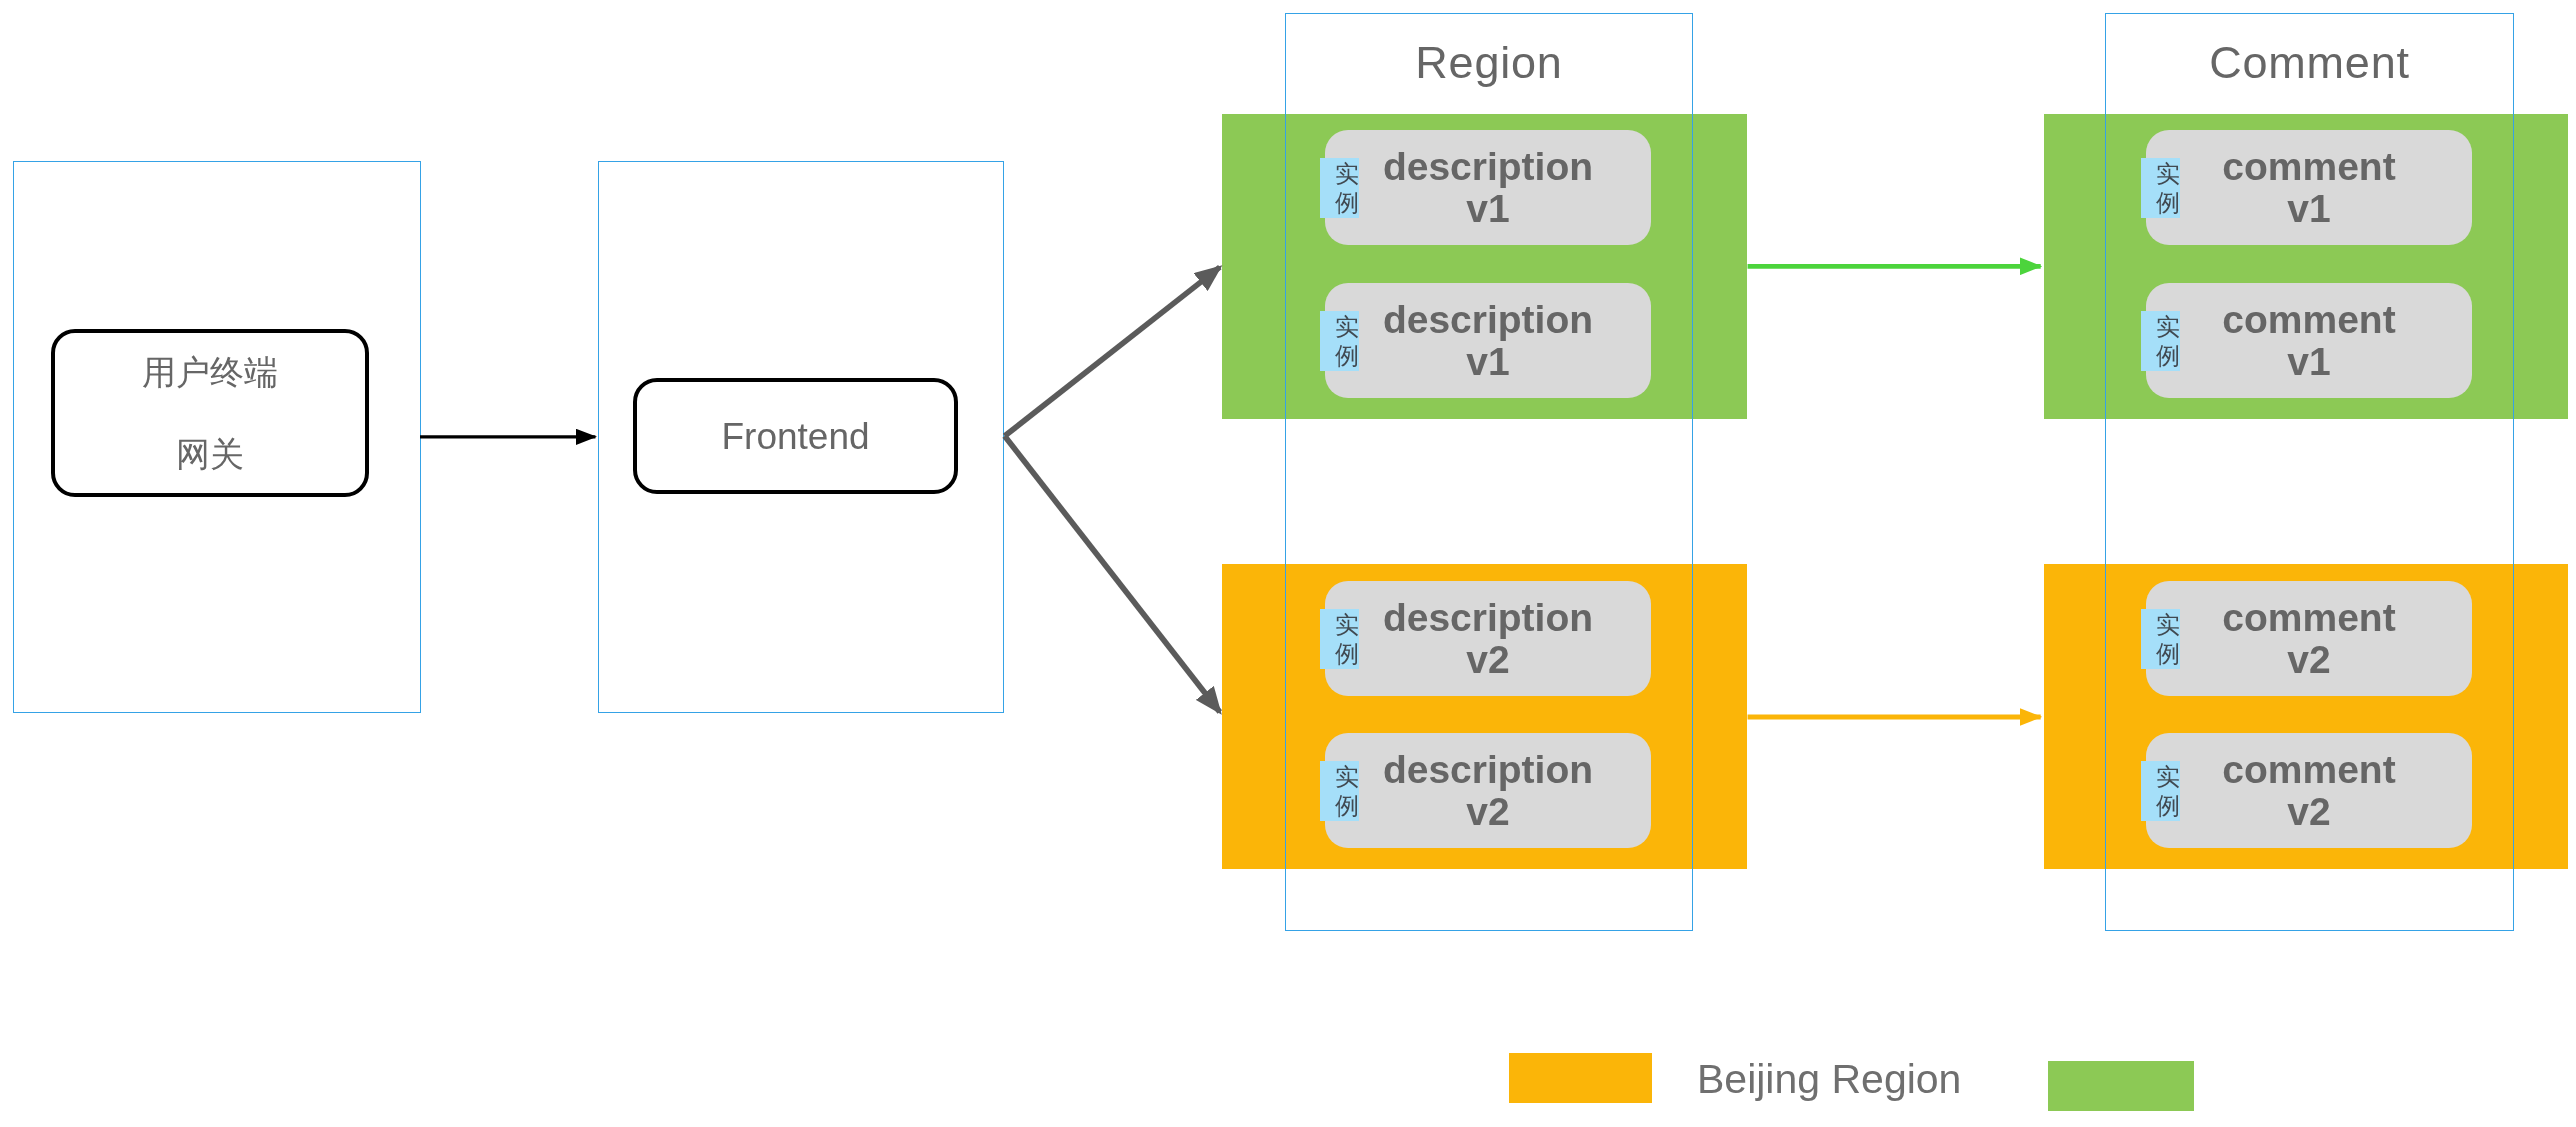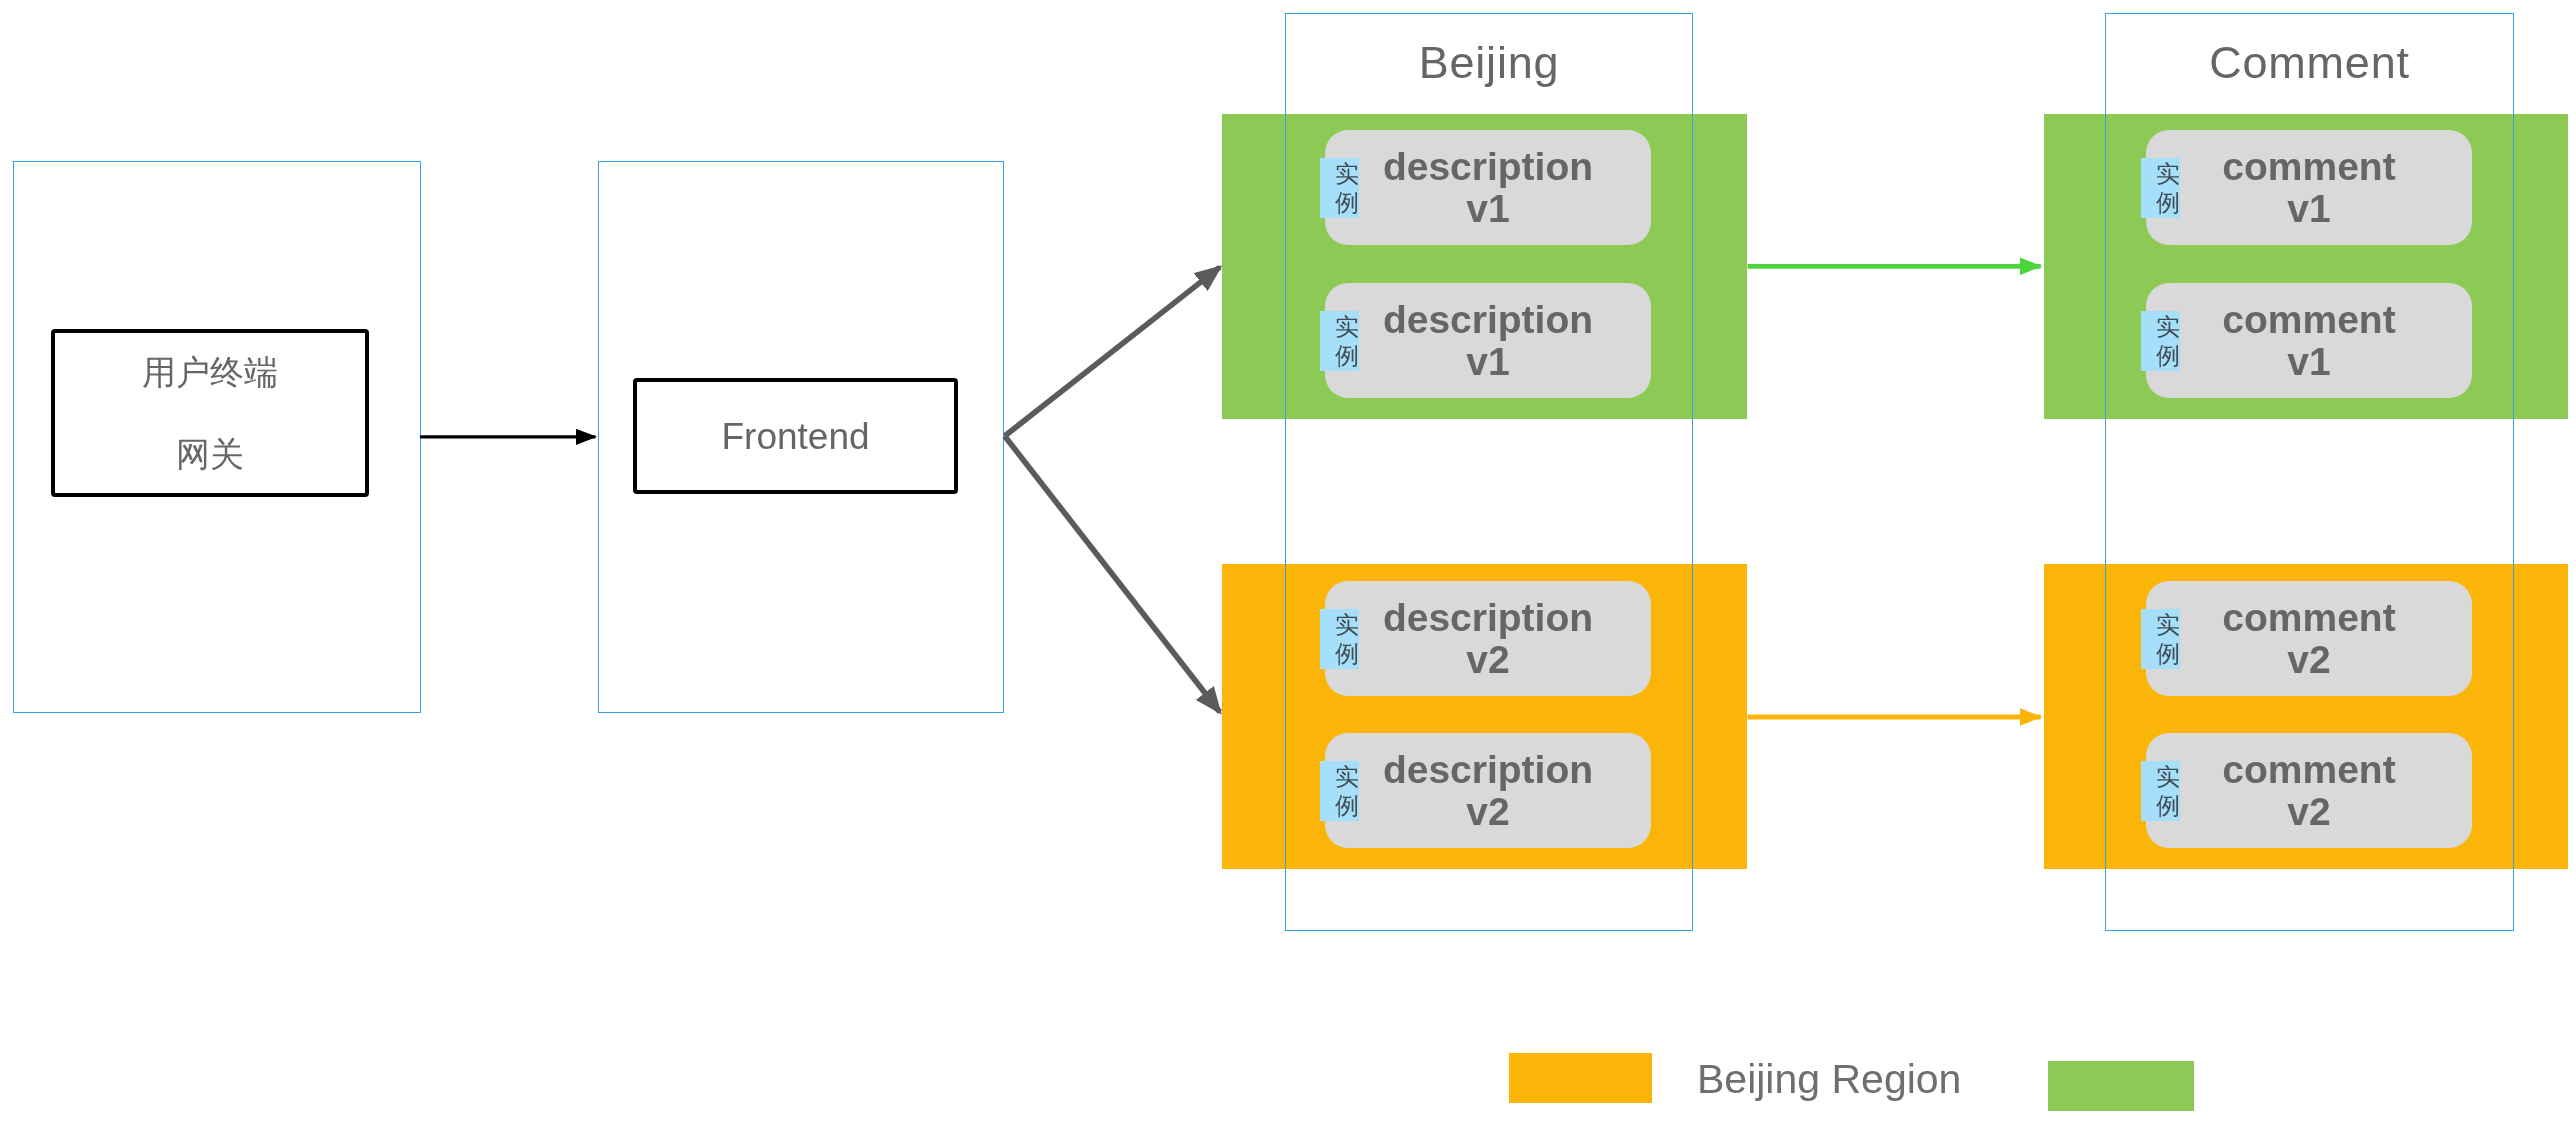--- a/index.html
+++ b/index.html
@@ -11,21 +11,21 @@
   .container-rect{
     position:absolute;border:1.6px solid var(--c-container_border_blue);
     box-sizing:border-box;background:transparent;z-index:2;
   }
   .col-title{
     position:absolute;left:0;top:23px;width:100%;text-align:center;
     font-size:45px;color:var(--c-text_gray);letter-spacing:0.8px;
   }
   
   .node-box{
-    position:absolute;border:4px solid #000;border-radius:4px;background:#fff;
+    position:absolute;border:4px solid #000;border-radius:24px;background:#fff;
     box-sizing:border-box;display:flex;flex-direction:column;align-items:center;
     justify-content:center;z-index:3;color:var(--c-text_gray);
   }
   .node-box .line{font-size:34px;line-height:1;}
   .gateway-box .line{margin:23.6px 0;}
   .frontend-box .line{font-size:37px;}
   
   .region-box{position:absolute;z-index:1;}
   .bg-green{background:var(--c-hangzhou_green);}
   .bg-orange{background:var(--c-beijing_orange);}
@@ -68,21 +68,21 @@
 <div id="canvas">
 
   <div class="region-box bg-green" style="left:1222px;top:114px;width:525px;height:305px;"></div>
   <div class="region-box bg-green" style="left:2044px;top:114px;width:524px;height:305px;"></div>
   <div class="region-box bg-orange" style="left:1222px;top:564px;width:525px;height:305px;"></div>
   <div class="region-box bg-orange" style="left:2044px;top:564px;width:524px;height:305px;"></div>
 
   <div class="container-rect" style="left:13px;top:161px;width:408px;height:552px;"></div>
   <div class="container-rect" style="left:598px;top:161px;width:406px;height:552px;"></div>
   <div class="container-rect" style="left:1285px;top:13px;width:408px;height:918px;">
-    <div class="col-title">Beijing</div>
+    <div class="col-title">Region</div>
   </div>
   <div class="container-rect" style="left:2105px;top:13px;width:409px;height:918px;">
     <div class="col-title">Comment</div>
   </div>
 
   <div class="node-box gateway-box" style="left:51px;top:329px;width:318px;height:168px;">
     <div class="line">用户终端</div>
     <div class="line">网关</div>
   </div>
 

